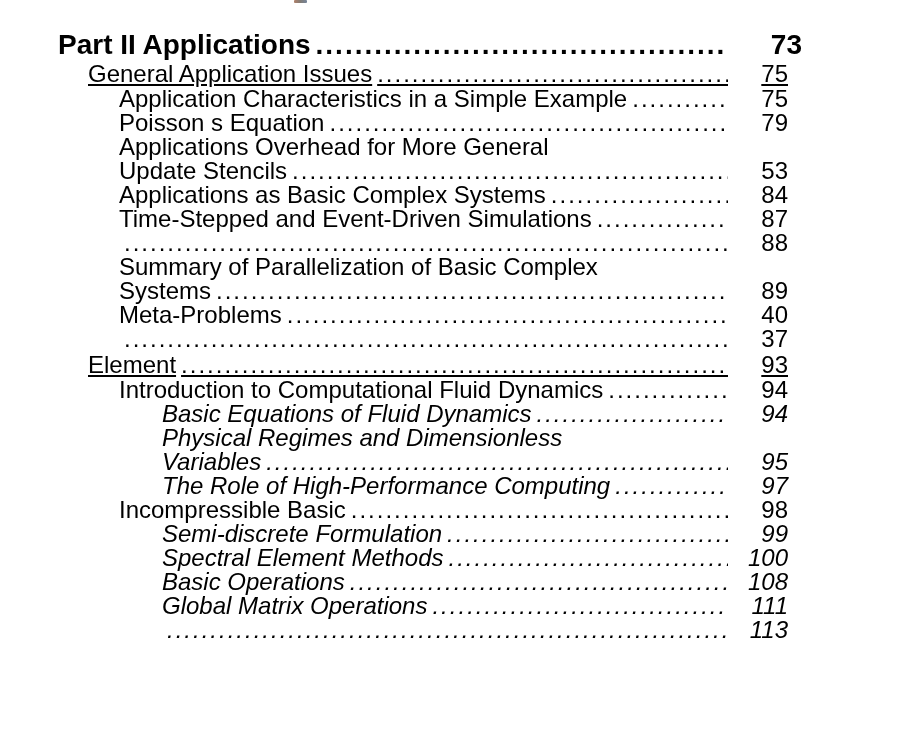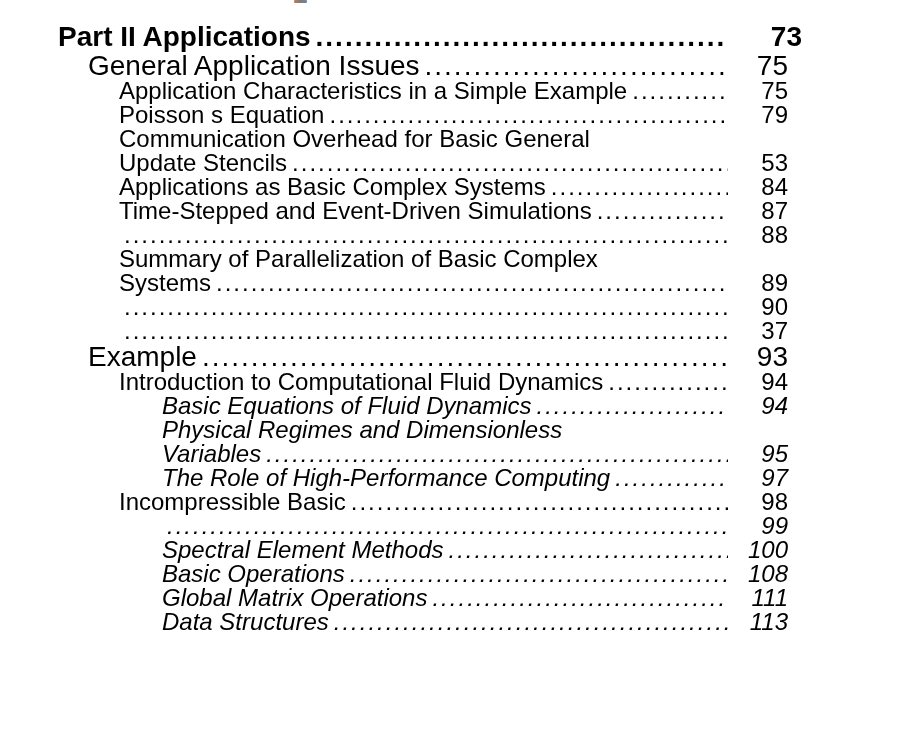--- a/index.html
+++ b/index.html
@@ -11,39 +11,40 @@
     font-family:"Liberation Sans", sans-serif;
     color:#000000;
   }
   #artifact{
     position:absolute;left:294px;top:0;
     width:13px;height:3px;border-radius:1px;
     background:linear-gradient(90deg,#a36a4f,#6b655e,#5d6f8a);
     opacity:.85;
   }
   #toc{
-    position:absolute;left:58px;top:22px;
+    position:absolute;left:58px;top:30px;
     width:744px;
   }
   .row{
     display:flex;
     align-items:baseline;
     height:24px;
     line-height:24px;
     font-size:24px;
     white-space:nowrap;
   }
   .row.part{
     height:30px;line-height:30px;
     font-size:28px;font-weight:bold;
   }
   .row.chapter{
     height:27px;line-height:27px;
-    font-size:28px;
+    font-size:24px;
     padding-left:30px;
+    text-decoration:underline;
   }
   .row.section{ padding-left:61px; font-size:24px; }
   .row.subsection{ padding-left:104px; font-size:24px; font-style:italic; }
   .label{ flex:0 0 auto; }
   .leader{
     flex:1 1 auto;
     overflow:hidden;
     padding-left:5px;
     margin-right:6px;
     letter-spacing:2px;
@@ -83,21 +84,21 @@
   </div>
 
 
   <div class="row section">
     <span class="label">Poisson s Equation</span>
     <span class="leader">............................................................................................................................................</span>
     <span class="page-num">79</span>
   </div>
 
   <div class="row section">
-    <span class="label">Communication Overhead for Basic General</span>
+    <span class="label">Applications Overhead for More General</span>
     <span class="leader hidden"></span>
     <span class="page-num"></span>
   </div>
 
   <div class="row section">
     <span class="label">Update Stencils</span>
     <span class="leader">............................................................................................................................................</span>
     <span class="page-num">53</span>
   </div>
 
@@ -124,32 +125,33 @@
     <span class="page-num"></span>
   </div>
 
   <div class="row section">
     <span class="label">Systems</span>
     <span class="leader">............................................................................................................................................</span>
     <span class="page-num">89</span>
   </div>
 
   <div class="row section">
-    <span class="leader">............................................................................................................................................</span>
-    <span class="page-num">90</span>
+    <span class="label">Meta-Problems</span>
+    <span class="leader">............................................................................................................................................</span>
+    <span class="page-num">40</span>
   </div>
 
   <div class="row section">
     <span class="leader">............................................................................................................................................</span>
     <span class="page-num">37</span>
   </div>
 
 
   <div class="row chapter">
-    <span class="label">Example</span>
+    <span class="label">Element</span>
     <span class="leader">............................................................................................................................................</span>
     <span class="page-num">93</span>
   </div>
 
   <div class="row section">
     <span class="label">Introduction to Computational Fluid Dynamics</span>
     <span class="leader">............................................................................................................................................</span>
     <span class="page-num">94</span>
   </div>
 
@@ -177,20 +179,21 @@
     <span class="page-num">97</span>
   </div>
 
   <div class="row section">
     <span class="label">Incompressible Basic</span>
     <span class="leader">............................................................................................................................................</span>
     <span class="page-num">98</span>
   </div>
 
   <div class="row subsection">
+    <span class="label">Semi-discrete Formulation</span>
     <span class="leader">............................................................................................................................................</span>
     <span class="page-num">99</span>
   </div>
 
   <div class="row subsection">
     <span class="label">Spectral Element Methods</span>
     <span class="leader">............................................................................................................................................</span>
     <span class="page-num">100</span>
   </div>
 
@@ -200,18 +203,17 @@
     <span class="page-num">108</span>
   </div>
 
   <div class="row subsection">
     <span class="label">Global Matrix Operations</span>
     <span class="leader">............................................................................................................................................</span>
     <span class="page-num">111</span>
   </div>
 
   <div class="row subsection">
-    <span class="label">Data Structures</span>
     <span class="leader">............................................................................................................................................</span>
     <span class="page-num">113</span>
   </div>
 </div>
 </div>
 
 </body></html>

